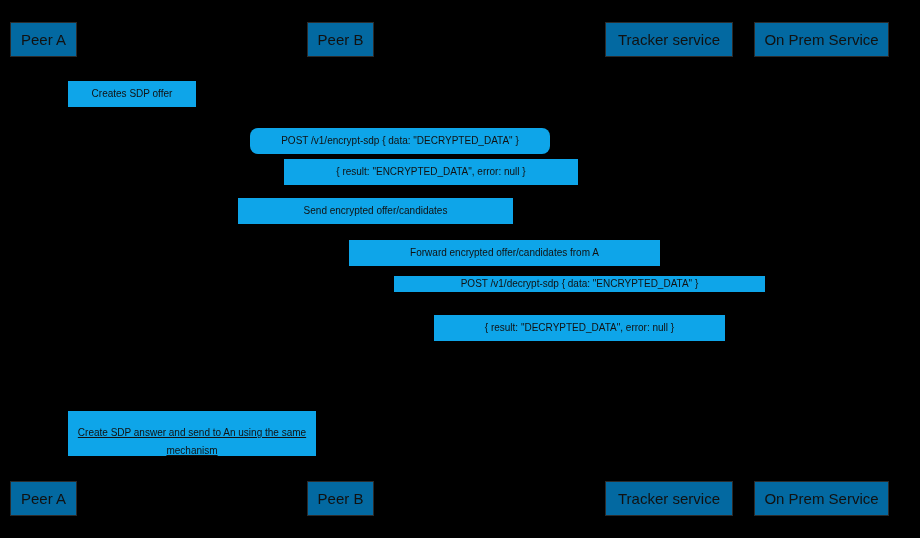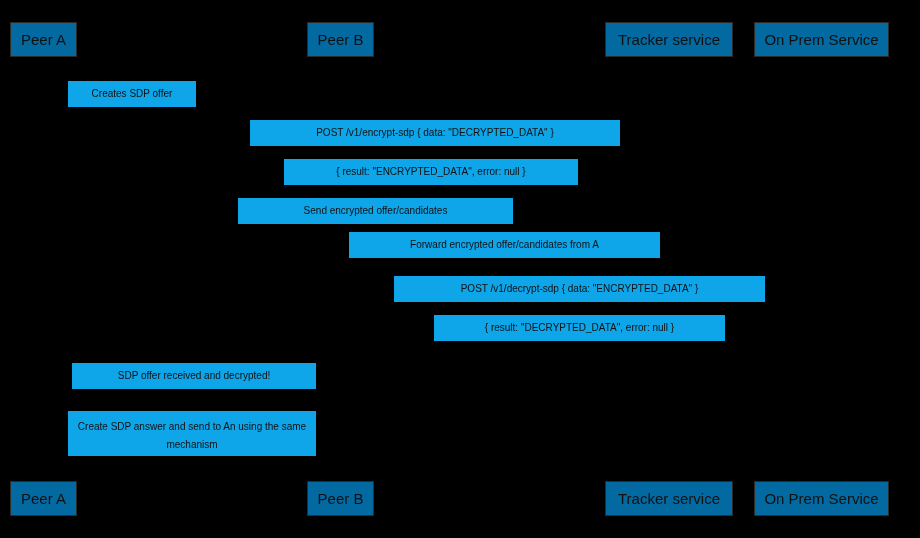--- a/index.html
+++ b/index.html
@@ -50,21 +50,22 @@
     text-align: center;
     white-space: nowrap;
     overflow: hidden;
     display: flex;
     align-items: center;
     justify-content: center;
   }
   .msg-label.two-line {
     white-space: normal;
     display: block;
-    padding-top: 7px;
+    padding-top: 13px;
+    text-decoration: underline;
   }
 
   
   .lifeline {
     position: absolute;
     width: 0;
     border-left: 1px dashed #000000;
   }
 </style>
 </head>
@@ -76,27 +77,26 @@
   <div class="lifeline" style="left: 340px; top: 57px; height: 424px;"></div>
   <div class="lifeline" style="left: 669px; top: 57px; height: 424px;"></div>
   <div class="lifeline" style="left: 821px; top: 57px; height: 424px;"></div>
 
   <div class="participant" style="left: 10px; top: 22px; width: 67px; height: 35px;">Peer A</div>
   <div class="participant" style="left: 307px; top: 22px; width: 67px; height: 35px;">Peer B</div>
   <div class="participant" style="left: 605px; top: 22px; width: 128px; height: 35px;">Tracker service</div>
   <div class="participant" style="left: 754px; top: 22px; width: 135px; height: 35px;">On Prem Service</div>
 
   <div class="msg-label" style="left: 68px; top: 81px; width: 128px; height: 26px;">Creates SDP offer</div>
-  <div class="msg-label" style="left: 250px; top: 120px; width: 370px; height: 26px;">POST /v1/encrypt-sdp { data: "DECRYPTED_DATA" }</div>
+  <div class="msg-label" style="left: 250px; top: 128px; width: 300px; height: 26px; border-radius: 8px;">POST /v1/encrypt-sdp { data: "DECRYPTED_DATA" }</div>
   <div class="msg-label" style="left: 284px; top: 159px; width: 294px; height: 26px;">{ result: "ENCRYPTED_DATA", error: null }</div>
   <div class="msg-label" style="left: 238px; top: 198px; width: 275px; height: 26px;">Send encrypted offer/candidates</div>
-  <div class="msg-label" style="left: 349px; top: 232px; width: 311px; height: 26px;">Forward encrypted offer/candidates from A</div>
-  <div class="msg-label" style="left: 394px; top: 276px; width: 371px; height: 26px;">POST /v1/decrypt-sdp { data: "ENCRYPTED_DATA" }</div>
+  <div class="msg-label" style="left: 349px; top: 240px; width: 311px; height: 26px;">Forward encrypted offer/candidates from A</div>
+  <div class="msg-label" style="left: 394px; top: 276px; width: 371px; height: 16px;">POST /v1/decrypt-sdp { data: "ENCRYPTED_DATA" }</div>
   <div class="msg-label" style="left: 434px; top: 315px; width: 291px; height: 26px;">{ result: "DECRYPTED_DATA", error: null }</div>
-  <div class="msg-label" style="left: 72px; top: 363px; width: 244px; height: 26px;">SDP offer received and decrypted!</div>
   <div class="msg-label two-line" style="left: 68px; top: 411px; width: 248px; height: 45px;">Create SDP answer and send to An using the same mechanism</div>
 
   <div class="participant" style="left: 10px; top: 481px; width: 67px; height: 35px;">Peer A</div>
   <div class="participant" style="left: 307px; top: 481px; width: 67px; height: 35px;">Peer B</div>
   <div class="participant" style="left: 605px; top: 481px; width: 128px; height: 35px;">Tracker service</div>
   <div class="participant" style="left: 754px; top: 481px; width: 135px; height: 35px;">On Prem Service</div>
 
 </div>
 
 </body></html>

